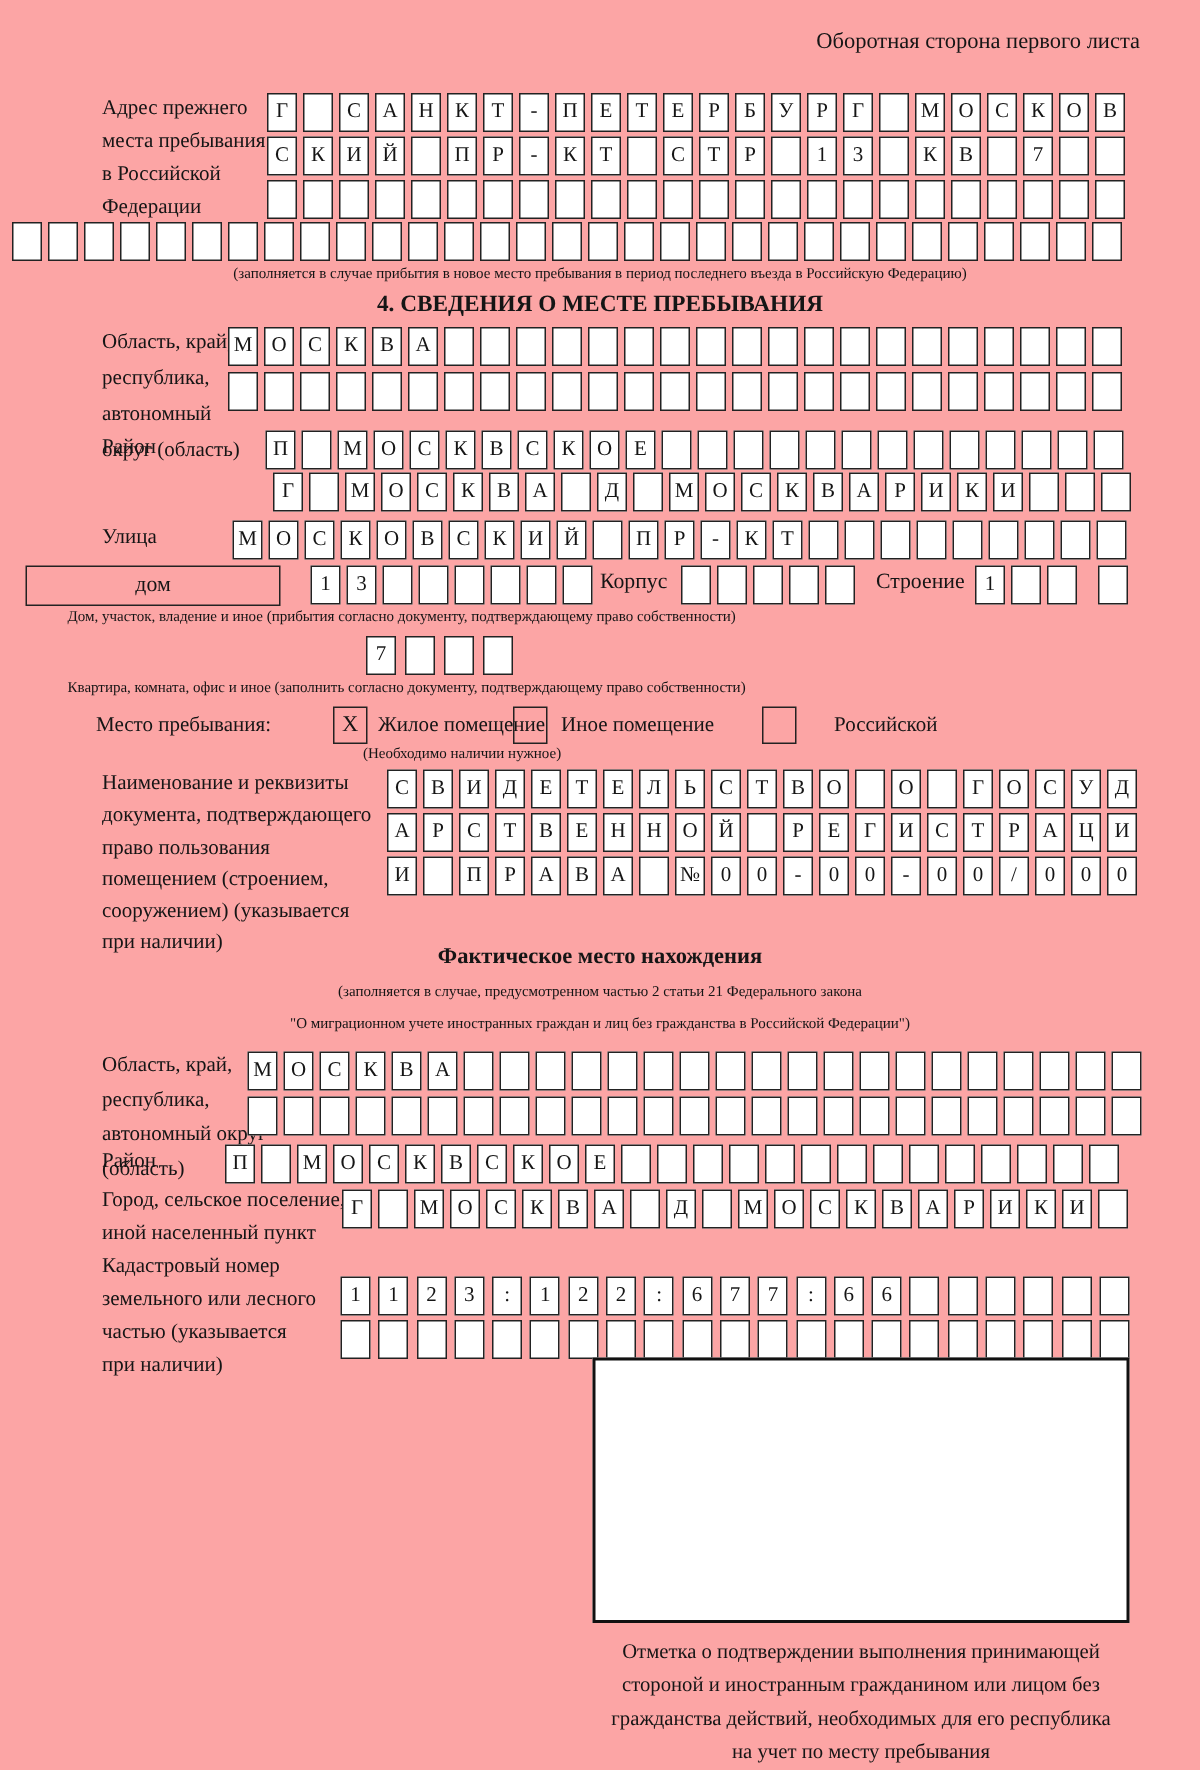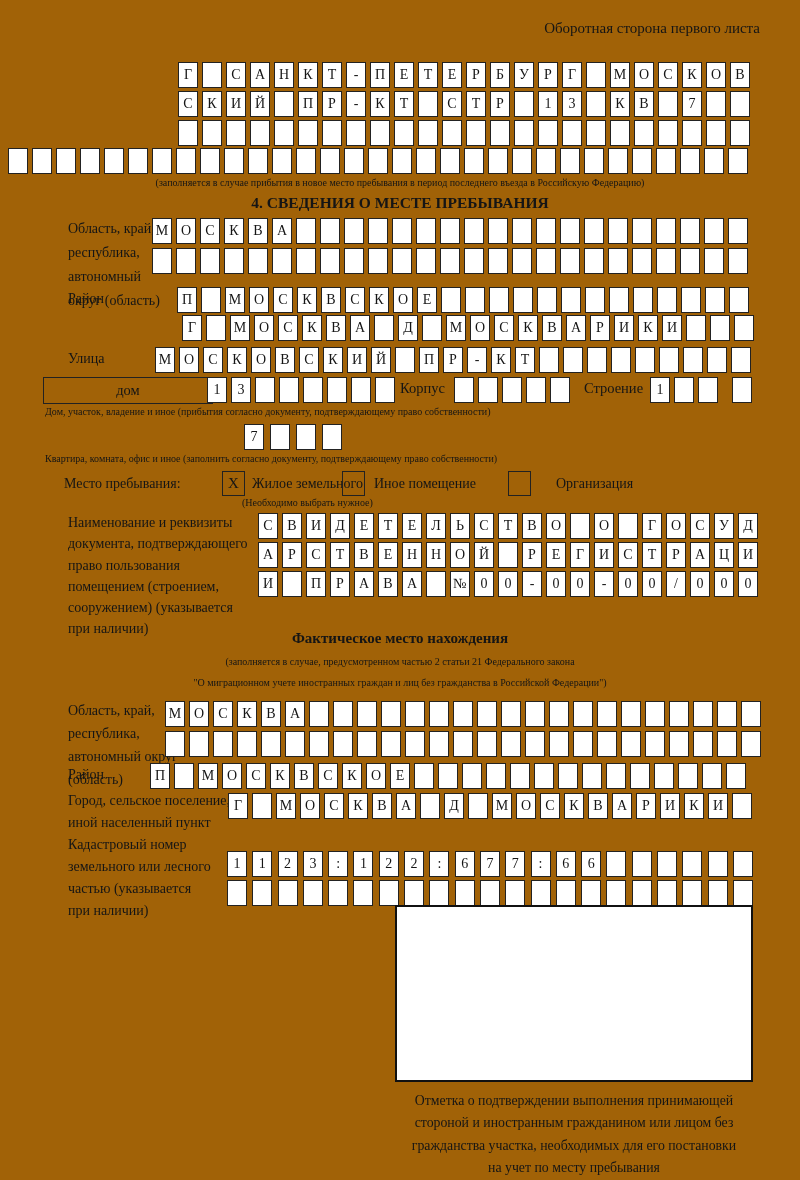--- a/index.html
+++ b/index.html
@@ -1,16 +1,16 @@
 <!DOCTYPE html>
 <html><head>
 <meta charset="utf-8">
 <style>
   html,body{margin:0;padding:0;background:#fff;}
-  #page{position:relative;width:800px;height:1180px;background:#a16207;color:#151515;
+  #page{position:relative;width:800px;height:1180px;background:#fca5a5;color:#151515;
         font-family:"Liberation Serif",serif;overflow:hidden;}
   .abs{position:absolute;}
   .lbl{font-size:14px;line-height:22px;white-space:pre-line;}
   .cap{font-size:10px;}
   .ttl{font-size:15.5px;font-weight:bold;text-align:center;width:800px;}
   .center{text-align:center;width:800px;}
   .row{position:absolute;display:flex;gap:4px;}
   .gap53{gap:5.3px;}
   .gap6{gap:6px;}
   .cell{box-sizing:border-box;width:20px;height:26px;border:1.6px solid #222;
@@ -24,20 +24,24 @@
   .bigbox{box-sizing:border-box;border:2px solid #111;background:#fff;}
   .note{font-size:13.8px;line-height:22.3px;white-space:pre-line;text-align:center;}
 </style>
 </head>
 <body>
 
 <div id="page">
 
   <div class="abs" style="left:420px;top:20px;width:340px;text-align:right;font-size:15px">Оборотная сторона первого листа</div>
 
+  <div class="lbl abs" style="left:68px;top:62px;width:115px">Адрес прежнего
+места пребывания
+в Российской
+Федерации</div>
   <div class="row" style="left:178px;top:62px">
       <span class="cell">Г</span>
       <span class="cell"></span>
       <span class="cell">С</span>
       <span class="cell">А</span>
       <span class="cell">Н</span>
       <span class="cell">К</span>
       <span class="cell">Т</span>
       <span class="cell">-</span>
       <span class="cell">П</span>
@@ -282,21 +286,21 @@
       <span class="cell"></span>
       <span class="cell"></span>
       <span class="cell"></span>
       <span class="cell"></span>
       <span class="cell"></span>
       <span class="cell"></span>
       <span class="cell"></span>
       <span class="cell"></span>
     </div>
 
-  <div class="wbox abs" style="left:43px;top:377px;width:170px">дом</div>
+  <div class="wbox abs" style="left:17px;top:377px;width:170px">дом</div>
   <div class="row" style="left:207px;top:377px">
       <span class="cell">1</span>
       <span class="cell">3</span>
       <span class="cell"></span>
       <span class="cell"></span>
       <span class="cell"></span>
       <span class="cell"></span>
       <span class="cell"></span>
       <span class="cell"></span>
     </div>
@@ -320,26 +324,26 @@
   <div class="row gap6" style="left:244px;top:424px">
       <span class="cell">7</span>
       <span class="cell"></span>
       <span class="cell"></span>
       <span class="cell"></span>
     </div>
   <div class="cap abs" style="left:45px;top:453px">Квартира, комната, офис и иное (заполнить согласно документу, подтверждающему право собственности)</div>
 
   <div class="lbl abs" style="left:64px;top:473px">Место пребывания:</div>
   <div class="cbox abs" style="left:222px;top:471px">X</div>
-  <div class="lbl abs" style="left:252px;top:473px">Жилое земельного</div>
+  <div class="lbl abs" style="left:252px;top:473px">Жилое помещение</div>
   <div class="cbox abs" style="left:342px;top:471px"></div>
   <div class="lbl abs" style="left:374px;top:473px">Иное помещение</div>
   <div class="cbox abs" style="left:508px;top:471px"></div>
-  <div class="lbl abs" style="left:556px;top:473px">Организация</div>
-  <div class="cap abs" style="left:242px;top:497px">(Необходимо выбрать нужное)</div>
+  <div class="lbl abs" style="left:556px;top:473px">Российской</div>
+  <div class="cap abs" style="left:242px;top:497px">(Необходимо наличии нужное)</div>
 
   <div class="lbl abs" style="left:68px;top:512px;width:190px;line-height:21.3px">Наименование и реквизиты
 документа, подтверждающего
 право пользования
 помещением (строением,
 сооружением) (указывается
 при наличии)</div>
   <div class="row" style="left:258px;top:513px">
       <span class="cell">С</span>
       <span class="cell">В</span>
@@ -576,16 +580,16 @@
       <span class="cell"></span>
       <span class="cell"></span>
       <span class="cell"></span>
       <span class="cell"></span>
       <span class="cell"></span>
     </div>
 
   <div class="bigbox abs" style="left:395px;top:905px;width:358px;height:177px"></div>
   <div class="note abs" style="left:378px;top:1090px;width:392px">Отметка о подтверждении выполнения принимающей
 стороной и иностранным гражданином или лицом без
-гражданства участка, необходимых для его постановки
+гражданства действий, необходимых для его республика
 на учет по месту пребывания</div>
 
 </div>
 
 </body></html>

